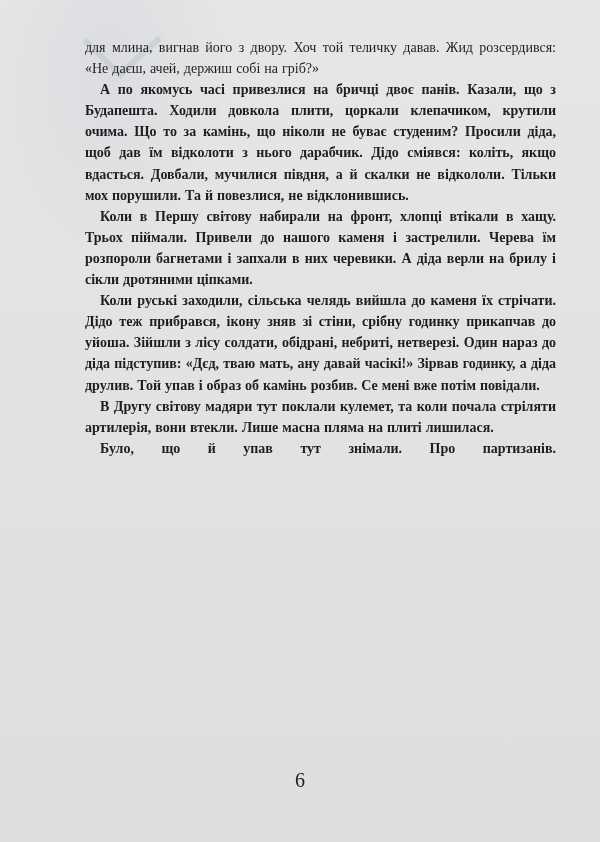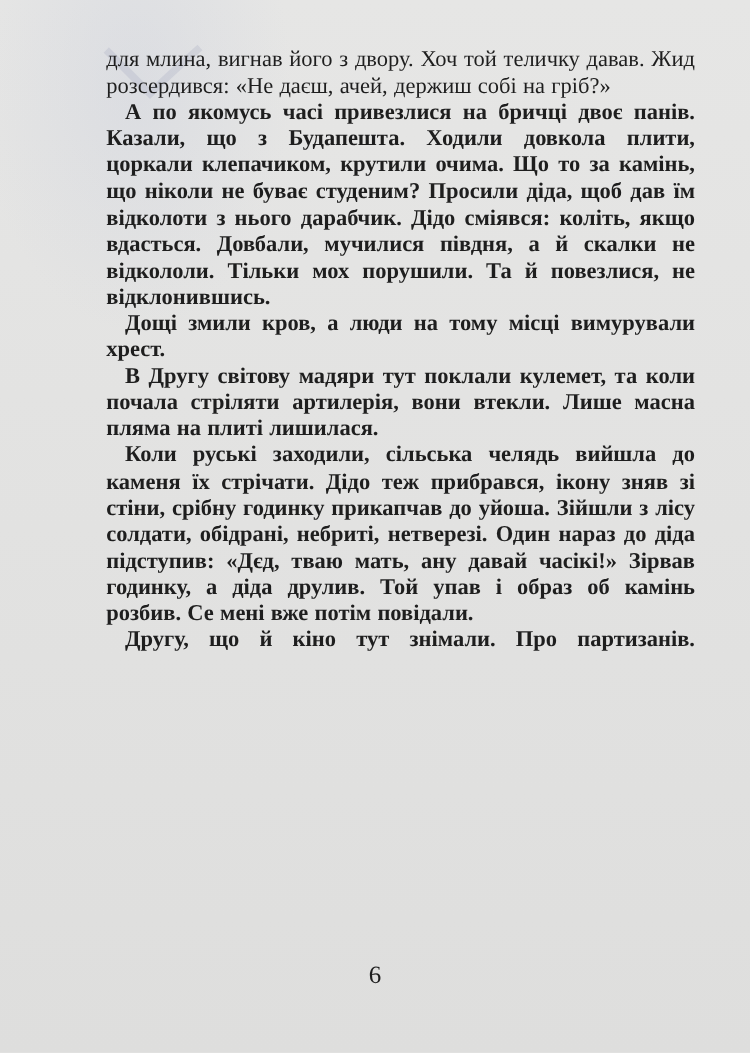--- a/index.html
+++ b/index.html
@@ -20,21 +20,21 @@
     }
     .page {
       position: absolute;
       left: 85px;
       top: 37px;
       width: 471px;
     }
     .para {
       margin: 0;
       font-family: "Liberation Serif", "DejaVu Serif", serif;
-      font-size: 18px;
+      font-size: 14px;
       line-height: 21.1px;
       text-align: justify;
       text-align-last: left;
       hyphens: none;
       word-spacing: 0.5px;
     }
     .para.indent {
       text-indent: 15px;
       font-weight: bold;
     }
@@ -64,19 +64,19 @@
 </head>
 <body>
 
 <svg class="bleed" viewBox="0 0 90 50">
   <path d="M5 10 Q25 30 40 45 Q55 30 80 8" stroke="#8a90b0" stroke-width="6" fill="none"></path>
 </svg>
 
 <div class="page">
   <p class="para">для млина, вигнав його з двору. Хоч той теличку давав. Жид розсердився: «Не даєш, ачей, держиш собі на гріб?»</p>
   <p class="para indent">А по якомусь часі привезлися на бричці двоє панів. Казали, що з Будапешта. Ходили довкола плити, цоркали клепачиком, крутили очима. Що то за камінь, що ніколи не буває студеним? Просили діда, щоб дав їм відколоти з нього дарабчик. Дідо сміявся: коліть, якщо вдасться. Довбали, мучилися півдня, а й скалки не відкололи. Тільки мох порушили. Та й повезлися, не відклонившись.</p>
-  <p class="para indent">Дощі змили кров, а люди на тому місці вимурували хрест.</p>
+  <p class="para indent">Коли в Першу світову набирали на фронт, хлопці втікали в хащу. Трьох піймали. Привели до нашого каменя і застрелили. Черева їм розпороли багнетами і запхали в них черевики. А діда верли на брилу і сікли дротяними ціпками.</p>
+  <p class="para indent">Коли руські заходили, сільська челядь вийшла до каменя їх стрічати. Дідо теж прибрався, ікону зняв зі стіни, срібну годинку прикапчав до уйоша. Зійшли з лісу солдати, обідрані, небриті, нетверезі. Один нараз до діда підступив: «Дєд, тваю мать, ану давай часікі!» Зірвав годинку, а діда друлив. Той упав і образ об камінь розбив. Се мені вже потім повідали.</p>
   <p class="para indent">В Другу світову мадяри тут поклали кулемет, та коли почала стріляти артилерія, вони втекли. Лише масна пляма на плиті лишилася.</p>
-  <p class="para indent">Коли руські заходили, сільська челядь вийшла до каменя їх стрічати. Дідо теж прибрався, ікону зняв зі стіни, срібну годинку прикапчав до уйоша. Зійшли з лісу солдати, обідрані, небриті, нетверезі. Один нараз до діда підступив: «Дєд, тваю мать, ану давай часікі!» Зірвав годинку, а діда друлив. Той упав і образ об камінь розбив. Се мені вже потім повідали.</p>
-  <p class="para indent last-justify">Другу, що й кіно тут знімали. Про партизанів.</p>
+  <p class="para indent last-justify">Було, що й упав тут знімали. Про партизанів.</p>
 </div>
 
 <div class="page-number">6</div>
 
 </body></html>

